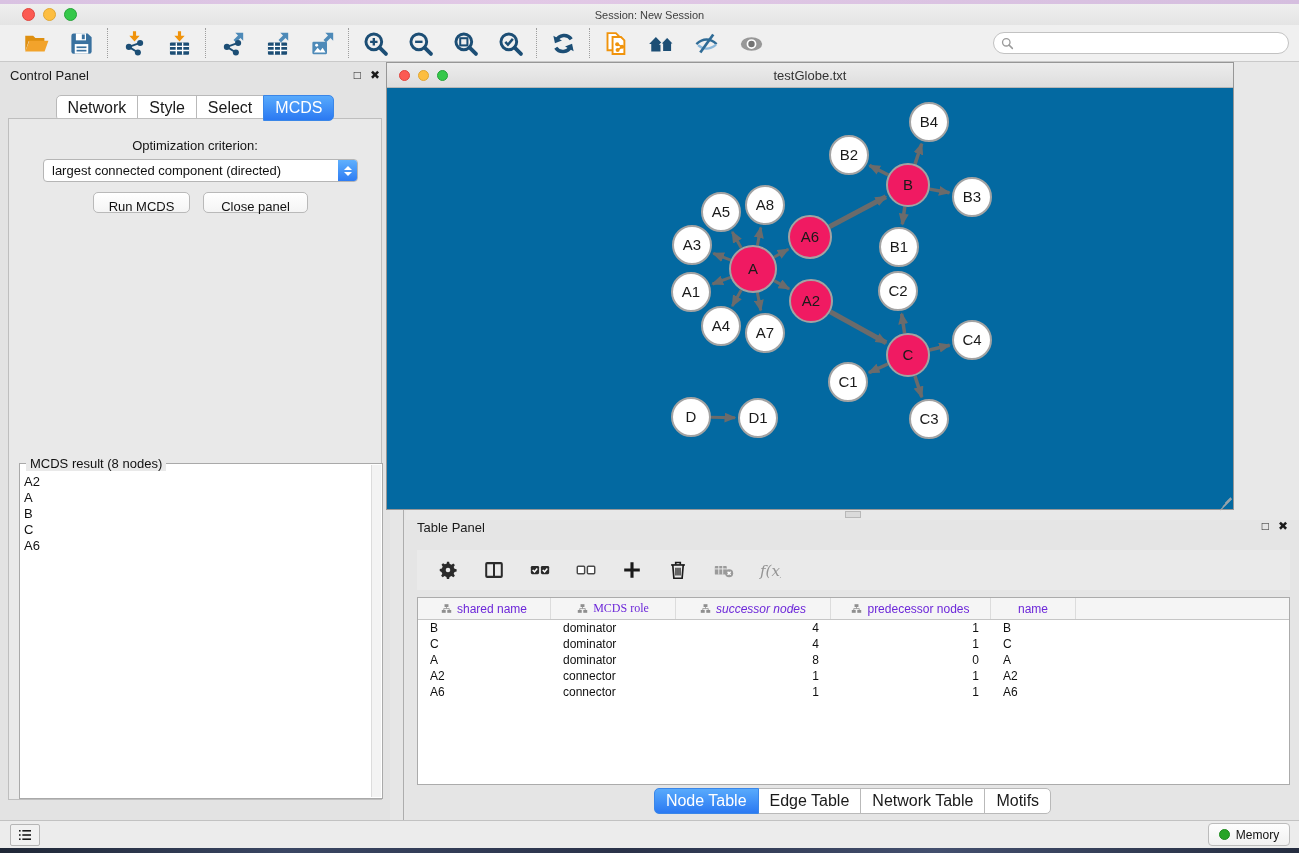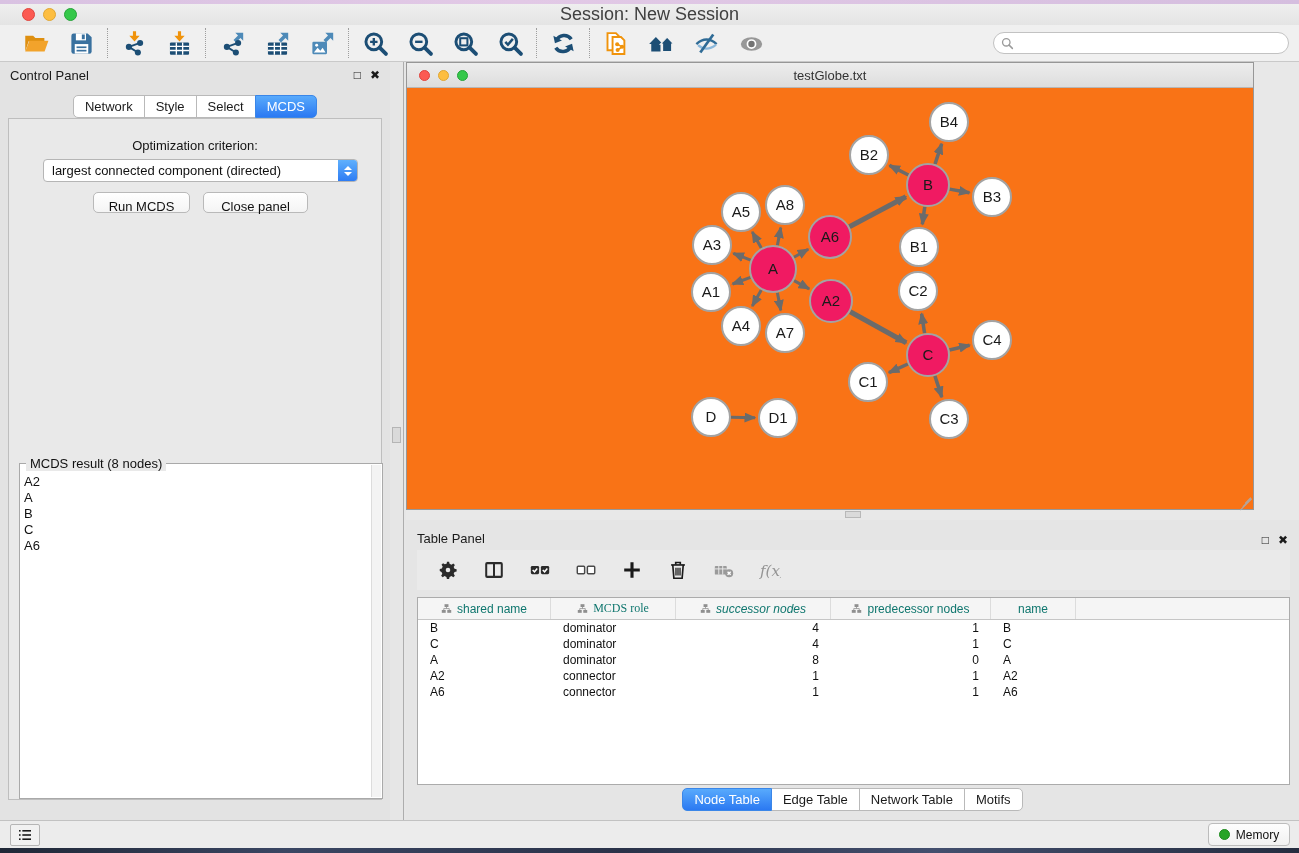--- a/index.html
+++ b/index.html
@@ -8,38 +8,38 @@
   .abs { position:absolute; }
 
   
   #top-strip { left:0; top:0; width:1299px; height:4px; background:linear-gradient(90deg,#D9C2E2,#E2C9E6 40%,#D5BEDF); }
   #titlebar { left:0; top:4px; width:1299px; height:21px; background:linear-gradient(#EFEFEF,#E4E4E4); display:flex; align-items:center; }
   .lights { display:flex; gap:8px; margin-left:22px; }
   .light { width:13px; height:13px; border-radius:50%; }
   .light.red { background:#FC5A52; border:1px solid #E0443E; }
   .light.yellow { background:#FDBE41; border:1px solid #E0A633; }
   .light.green { background:#35C84A; border:1px solid #26A33A; }
-  #titlebar .title { position:absolute; left:0; right:0; text-align:center; font-size:18px; color:#404040; }
+  #titlebar .title { position:absolute; left:0; right:0; text-align:center; font-size:11px; color:#404040; }
 
   #toolbar { left:0; top:25px; width:1299px; height:37px; background:#F0F0F0; border-bottom:1px solid #C9C9C9; display:flex; align-items:center; padding-left:10px; }
   .tgroup { display:flex; align-items:center; gap:15px; padding:0 11px; }
   .tsep { width:1px; height:30px; border-left:1px dotted #9E9E9E; }
   .tbtn { width:30px; height:30px; display:flex; align-items:center; justify-content:center; }
   .tbtn svg { width:27px; height:27px; }
   #search-box { margin-left:auto; margin-right:10px; width:296px; height:22px; background:#fff; border:1px solid #C2C2C2; border-radius:12px; display:flex; align-items:center; padding-left:7px; }
   #search-box svg { width:13px; height:13px; }
   #search-box input { border:none; outline:none; flex:1; height:18px; font-size:12px; background:transparent; }
 
   
   #control-panel { left:0; top:62px; width:390px; height:758px; background:#E3E3E3; }
   .panel-head { height:26px; display:flex; align-items:center; padding:0 10px; font-size:13px; color:#1A1A1A; }
   .panel-head .win-icons { margin-left:auto; display:flex; gap:9px; align-items:center; }
   .wicon { font-size:12px; color:#1A1A1A; line-height:1; }
   .seg { display:flex; justify-content:center; }
-  .tab { background:#fff; border:1px solid #B9B9B9; padding:3px 11px; font-size:13px; color:#1A1A1A; margin-left:-1px; position:relative; }
+  .tab { background:#fff; border:1px solid #B9B9B9; padding:3px 11px; font-size:16px; color:#1A1A1A; margin-left:-1px; position:relative; }
   .tab:first-child { border-radius:5px 0 0 5px; margin-left:0; }
   .tab:last-child { border-radius:0 5px 5px 0; }
   .tab.active { background:linear-gradient(#58AAFC,#2B79F2); border-color:#3A86E8; color:#fff; z-index:2; }
   #cp-tabs { position:absolute; left:0; top:33px; width:100%; }
   #cp-content { position:absolute; left:8px; top:56px; width:374px; height:682px; background:#E9E9E9; border:1px solid #BEBEBE; }
   #opt-label { position:absolute; left:0; top:19px; width:100%; text-align:center; font-size:13px; color:#141414; }
   #opt-select { position:absolute; left:34px; top:40px; width:315px; height:23px; background:#fff; border:1px solid #B5B5B5; border-radius:4px; display:flex; align-items:center; font-size:13px; color:#111; padding-left:8px; }
   #opt-select .stepper { margin-left:auto; width:19px; height:21px; border-radius:0 3px 3px 0; background:linear-gradient(#5FB0FD,#2E7CF3); display:flex; flex-direction:column; align-items:center; justify-content:center; gap:2px; }
   .stp { width:0; height:0; border-left:4px solid transparent; border-right:4px solid transparent; }
   .stp.up { border-bottom:4px solid #fff; }
@@ -53,37 +53,37 @@
   #result-list div { height:16px; line-height:16px; }
   #result-scroll { position:absolute; top:1px; right:1px; bottom:1px; width:10px; background:#F3F3F3; border-left:1px solid #DCDCDC; }
 
   
   #v-split { left:390px; top:62px; width:16px; height:758px; background:#E6E6E6; }
   #v-split .line { position:absolute; left:13px; top:0; width:1px; height:100%; background:#ADADAD; }
   #v-split .grip { position:absolute; left:2px; top:365px; width:9px; height:16px; background:#DADADA; border:1px solid #B5B5B5; }
   #h-grip { left:845px; top:511px; width:16px; height:7px; background:#DADADA; border:1px solid #B8B8B8; }
 
   
-  #net-win { left:406px; top:62px; width:848px; height:448px; border:1px solid #979797; background:#f97316; }
+  #net-win { left:386px; top:62px; width:848px; height:448px; border:1px solid #979797; background:#0369a1; }
   #net-title { height:25px; background:linear-gradient(#EDEDED,#DDDDDD); border-bottom:1px solid #B7B7B7; display:flex; align-items:center; position:relative; }
   #net-title .lights { margin-left:12px; }
   #net-title .light { width:11px; height:11px; }
   #net-title .title { position:absolute; left:0; right:0; text-align:center; font-size:13px; color:#333; }
   #graph { position:absolute; left:0; top:25px; width:889px; height:420px; }
   #net-resize { position:absolute; right:2px; bottom:2px; width:14px; height:14px; }
   #net-resize span { position:absolute; background:#ABABAB; height:1px; transform:rotate(-45deg); }
 
   
   #table-panel { left:406px; top:520px; width:893px; height:300px; background:#E5E5E5; }
-  #tp-head { height:26px; display:flex; align-items:flex-end; padding:0 11px; font-size:13px; color:#1A1A1A; }
+  #tp-head { height:26px; display:flex; align-items:flex-start; padding:0 11px; font-size:13px; color:#1A1A1A; }
   #tp-toolbar { position:absolute; left:11px; top:30px; width:873px; height:40px; background:#EAEAEA; display:flex; align-items:center; gap:16px; padding-left:16px; }
   #tp-toolbar .tbtn svg { width:22px; height:22px; }
   #tp-table { position:absolute; left:11px; top:77px; width:873px; height:188px; background:#fff; border:1px solid #ABABAB; overflow:hidden; }
   #tp-header { display:flex; height:22px; background:#F5F5F5; border-bottom:1px solid #C6C6C6; }
-  .hcell { display:flex; align-items:center; justify-content:center; gap:5px; font-size:12px; color:#0f766e; border-right:1px solid #DCDCDC; height:100%; }
+  .hcell { display:flex; align-items:center; justify-content:center; gap:5px; font-size:12px; color:#6d28d9; border-right:1px solid #DCDCDC; height:100%; }
   .hcell svg { width:11px; height:11px; }
   .trow { display:flex; height:16px; align-items:center; }
   .tcell { font-size:12px; color:#101010; padding:0 12px; white-space:nowrap; }
   #tp-tabs { position:absolute; left:0; top:268px; width:100%; }
 
   
   #statusbar { left:0; top:820px; width:1299px; height:28px; background:#ECECEC; border-top:1px solid #C2C2C2; }
   #status-list-btn { position:absolute; left:10px; top:3px; width:30px; height:22px; background:#F1F1F1; border:1px solid #B5B5B5; border-radius:2px; display:flex; align-items:center; justify-content:center; }
   #status-list-btn svg { width:16px; height:16px; }
   #memory-btn { position:absolute; right:9px; top:2px; width:82px; height:23px; background:linear-gradient(#FDFDFD,#F1F1F1); border:1px solid #BCBCBC; border-radius:4px; display:flex; align-items:center; justify-content:center; gap:6px; font-size:12px; color:#111; }

